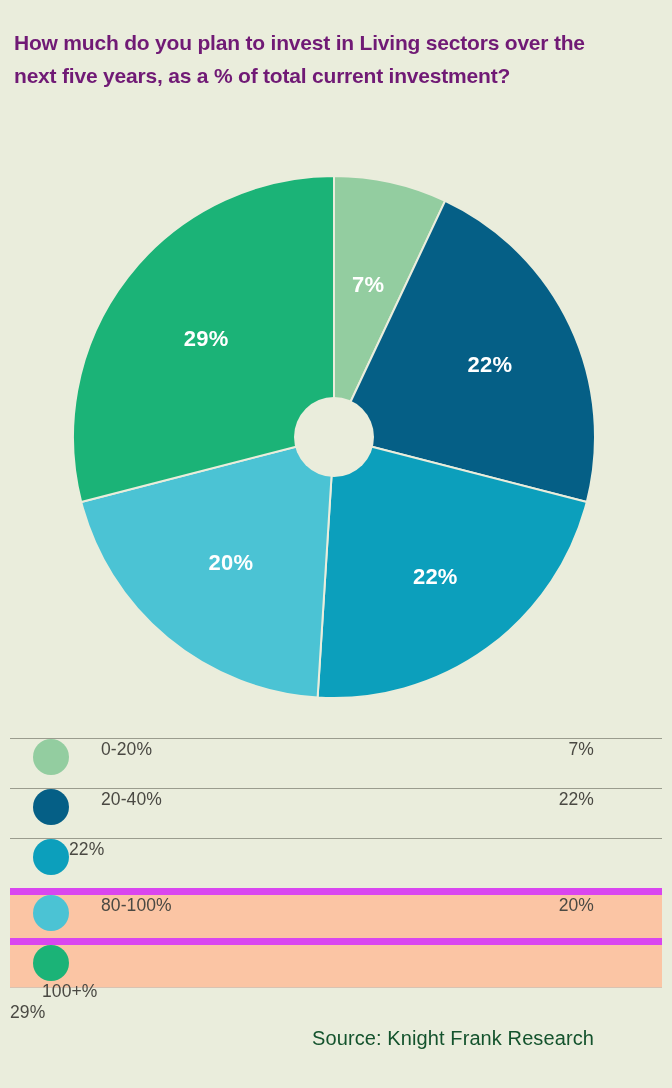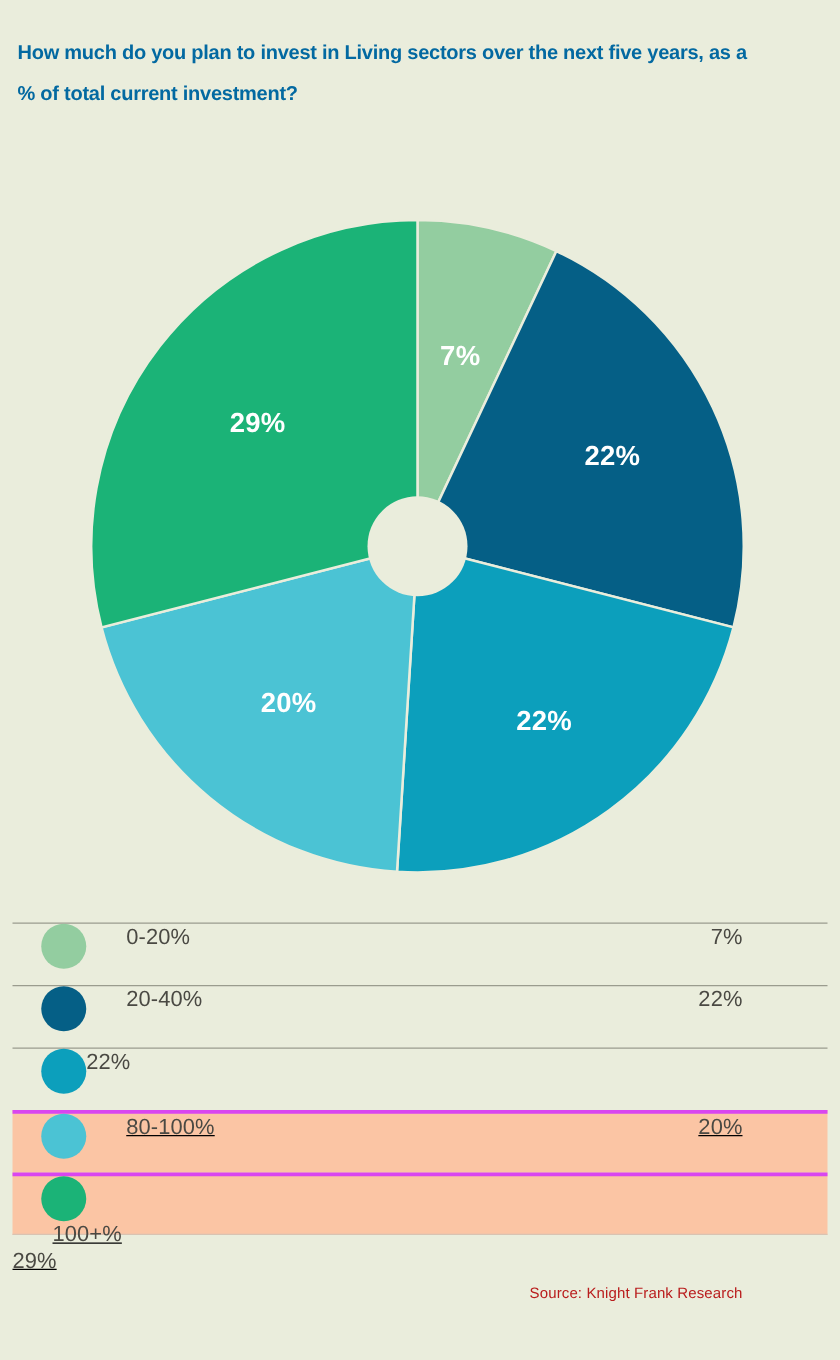--- a/index.html
+++ b/index.html
@@ -15,25 +15,25 @@
     position: relative;
     -webkit-font-smoothing: antialiased;
   }
 
   
   #chart-title {
     position: absolute;
     left: 14px;
     top: 26px;
     width: 600px;
-    font-size: 16px;
+    font-size: 21px;
     font-weight: bold;
     line-height: 33px;
     letter-spacing: -0.2px;
-    color: #0369a1;
+    color: #701a75;
     white-space: pre-line;
   }
 
   
   #pie-wrap {
     position: absolute;
     left: 0px;
     top: 170px;
     width: 672px;
     height: 540px;
@@ -59,22 +59,21 @@
   .legend-row {
     position: relative;
     height: 50px;
     display: flex;
     align-items: flex-start;
     border-top: 1px solid #9a9c8e;
     box-sizing: border-box;
   }
   .legend-row.hl {
     background: #fbc5a4;
-    border-top: 3px solid #d946ef;
-    text-decoration: underline;
+    border-top: 7px solid #d946ef;
   }
   .legend-row.last-hl {
     border-bottom: 1px solid #d9c3b2;
     flex-direction: column;
   }
   .legend-dot {
     width: 36px;
     height: 36px;
     border-radius: 50%;
     margin-left: 23px;
@@ -94,22 +93,22 @@
     text-align: right;
     margin-right: 68px;
     flex: 0 0 auto;
   }
 
   
   #source {
     position: absolute;
     right: 78px;
     top: 1027px;
-    font-size: 12px;
-    color: #b91c1c;
+    font-size: 20px;
+    color: #14532d;
     letter-spacing: 0.1px;
   }
 </style>
 </head>
 <body>
 
 <div id="chart-title">How much do you plan to invest in Living sectors over the next five years, as a % of total current investment?</div>
 
 <div id="pie-wrap">
   <svg id="pie-svg" width="672" height="540" viewBox="0 0 672 540">

